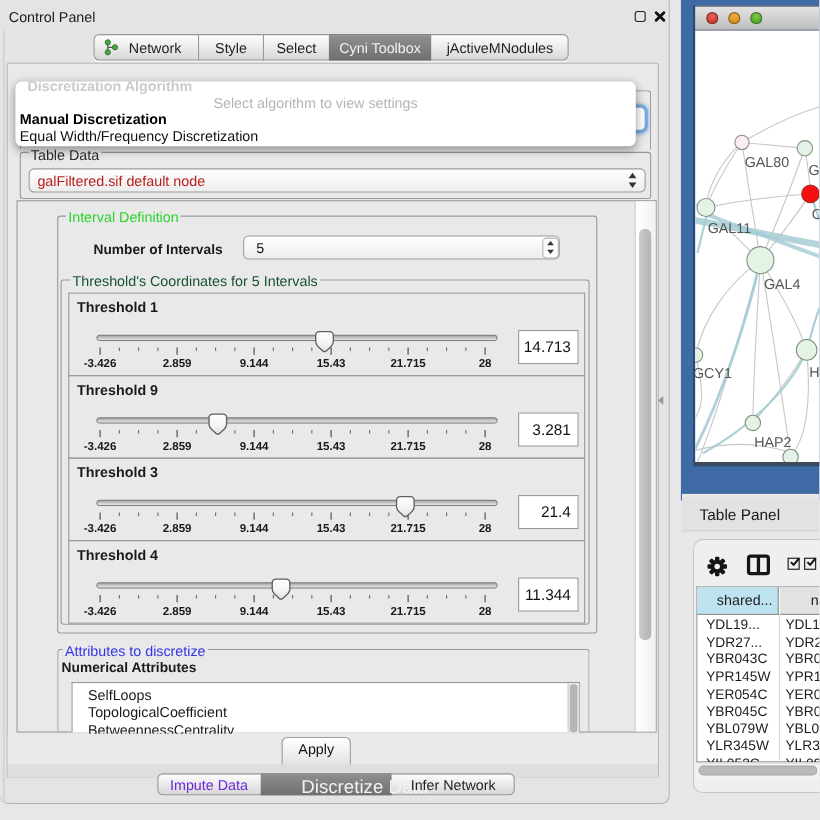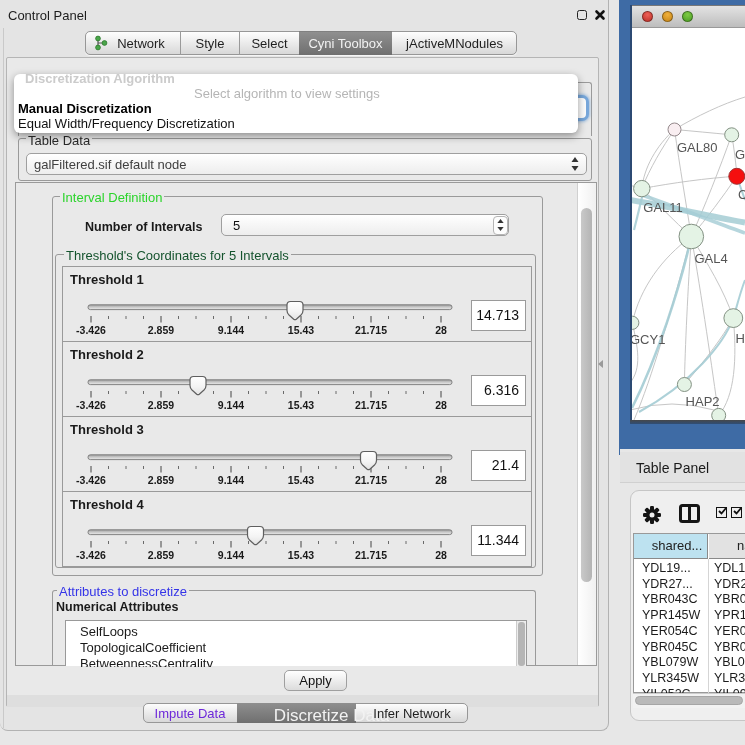--- a/index.html
+++ b/index.html
@@ -46,21 +46,21 @@
 
   <div class="abs" style="left:18px;top:82px;width:574px;height:54px;border:1px solid #9a9a9a;border-bottom:none;border-radius:3px 3px 0 0;"></div>
 
   <div class="abs" style="left:552px;top:95px;width:37px;height:26px;border:3px solid #78a7da;border-radius:7px;background:#fdfdfd;box-shadow:0 0 3px 1px rgba(110,160,215,.6);"></div>
 
   <div class="abs" style="left:18px;top:138px;width:574px;height:43px;border:1px solid #9a9a9a;border-radius:3px;"></div>
   <div class="abs" style="left:26px;top:133px;font-size:13px;color:#2a2a2a;background:#e9e9e9;padding:0 2px;">Table Data</div>
 
   <div class="abs" style="left:26px;top:153px;width:561px;height:22px;border:1px solid #9f9f9f;border-radius:5px;
        background:linear-gradient(#ffffff,#ededed);"></div>
-  <div class="abs" style="left:34px;top:157px;font-size:13px;color:#404040;">galFiltered.sif default node</div>
+  <div class="abs" style="left:34px;top:157px;font-size:13px;color:#b91c1c;">galFiltered.sif default node</div>
   <svg class="abs" style="left:570px;top:156px;" width="10" height="16" viewBox="0 0 10 16">
     <path d="M5 1 L8.5 6 L1.5 6 Z" fill="#333"></path>
     <path d="M5 15 L8.5 10 L1.5 10 Z" fill="#333"></path>
   </svg>
 
   <div class="abs" style="left:15px;top:182px;width:582px;height:484px;border:1px solid #9a9a9a;background:#e9e9e9;"></div>
 
   <div class="abs" style="left:577px;top:183px;width:19px;height:482px;background:linear-gradient(90deg,#ffffff,#f0f0f0);border-left:1px solid #d0d0d0;"></div>
   <div class="abs" style="left:581px;top:208px;width:11px;height:374px;background:linear-gradient(90deg,#c9c9c9,#b4b4b4);border-radius:6px;"></div>
 
@@ -120,21 +120,21 @@
       <text x="7" y="40" text-anchor="middle" font-size="10.5" font-weight="bold" fill="#1a1a1a" font-family="Liberation Sans, sans-serif">-3.426</text>
       <text x="77" y="40" text-anchor="middle" font-size="10.5" font-weight="bold" fill="#1a1a1a" font-family="Liberation Sans, sans-serif">2.859</text>
       <text x="147" y="40" text-anchor="middle" font-size="10.5" font-weight="bold" fill="#1a1a1a" font-family="Liberation Sans, sans-serif">9.144</text>
       <text x="217" y="40" text-anchor="middle" font-size="10.5" font-weight="bold" fill="#1a1a1a" font-family="Liberation Sans, sans-serif">15.43</text>
       <text x="287" y="40" text-anchor="middle" font-size="10.5" font-weight="bold" fill="#1a1a1a" font-family="Liberation Sans, sans-serif">21.715</text>
       <text x="357" y="40" text-anchor="middle" font-size="10.5" font-weight="bold" fill="#1a1a1a" font-family="Liberation Sans, sans-serif">28</text>
       <path d="M 203.0 16.5 L 203.0 11 Q 203.0 7.5 206.5 7.5 L 215.5 7.5 Q 219.0 7.5 219.0 11 L 219.0 16.5 Q 219.0 19 217.0 21 L 212.3 25.2 Q 211.0 26.2 209.7 25.2 L 205.0 21 Q 203.0 19 203.0 16.5 Z" fill="url(#thumbg)" stroke="#5f5f5f" stroke-width="1.2"></path>
     </svg>
   <div class="abs" style="left:471px;top:300px;width:55px;height:31px;background:#fff;border:1px solid #9a9a9a;font-size:14px;color:#111;text-align:right;line-height:29px;padding-right:6px;">14.713</div>
   <div class="abs" style="left:62px;top:341px;width:470px;height:76px;border:1px solid #9a9a9a;"></div>
-  <div class="abs" style="left:70px;top:347px;font-size:13px;font-weight:bold;color:#1a1a1a;">Threshold 2</div>
+  <div class="abs" style="left:70px;top:347px;font-size:13px;font-weight:bold;color:#1a1a1a;">Threshold 9</div>
   <svg class="abs" style="left:64px;top:369px;" width="392" height="46" viewBox="-20 0 392 46">
       <rect x="4" y="10.8" width="364" height="4.8" rx="2.3" fill="url(#trackg)" stroke="#787878" stroke-width="0.9"></rect>
       <line x1="7.0" y1="22" x2="7.0" y2="28.5" stroke="#454545" stroke-width="1"></line>
       <line x1="24.5" y1="22" x2="24.5" y2="25" stroke="#6a6a6a" stroke-width="1"></line>
       <line x1="42.0" y1="22" x2="42.0" y2="25" stroke="#6a6a6a" stroke-width="1"></line>
       <line x1="59.5" y1="22" x2="59.5" y2="25" stroke="#6a6a6a" stroke-width="1"></line>
       <line x1="77.0" y1="22" x2="77.0" y2="28.5" stroke="#454545" stroke-width="1"></line>
       <line x1="94.5" y1="22" x2="94.5" y2="25" stroke="#6a6a6a" stroke-width="1"></line>
       <line x1="112.0" y1="22" x2="112.0" y2="25" stroke="#6a6a6a" stroke-width="1"></line>
       <line x1="129.5" y1="22" x2="129.5" y2="25" stroke="#6a6a6a" stroke-width="1"></line>
@@ -152,21 +152,21 @@
       <line x1="339.5" y1="22" x2="339.5" y2="25" stroke="#6a6a6a" stroke-width="1"></line>
       <line x1="357.0" y1="22" x2="357.0" y2="28.5" stroke="#454545" stroke-width="1"></line>
       <text x="7" y="40" text-anchor="middle" font-size="10.5" font-weight="bold" fill="#1a1a1a" font-family="Liberation Sans, sans-serif">-3.426</text>
       <text x="77" y="40" text-anchor="middle" font-size="10.5" font-weight="bold" fill="#1a1a1a" font-family="Liberation Sans, sans-serif">2.859</text>
       <text x="147" y="40" text-anchor="middle" font-size="10.5" font-weight="bold" fill="#1a1a1a" font-family="Liberation Sans, sans-serif">9.144</text>
       <text x="217" y="40" text-anchor="middle" font-size="10.5" font-weight="bold" fill="#1a1a1a" font-family="Liberation Sans, sans-serif">15.43</text>
       <text x="287" y="40" text-anchor="middle" font-size="10.5" font-weight="bold" fill="#1a1a1a" font-family="Liberation Sans, sans-serif">21.715</text>
       <text x="357" y="40" text-anchor="middle" font-size="10.5" font-weight="bold" fill="#1a1a1a" font-family="Liberation Sans, sans-serif">28</text>
       <path d="M 106.0 16.5 L 106.0 11 Q 106.0 7.5 109.5 7.5 L 118.5 7.5 Q 122.0 7.5 122.0 11 L 122.0 16.5 Q 122.0 19 120.0 21 L 115.3 25.2 Q 114.0 26.2 112.7 25.2 L 108.0 21 Q 106.0 19 106.0 16.5 Z" fill="url(#thumbg)" stroke="#5f5f5f" stroke-width="1.2"></path>
     </svg>
-  <div class="abs" style="left:471px;top:375px;width:55px;height:31px;background:#fff;border:1px solid #9a9a9a;font-size:14px;color:#111;text-align:right;line-height:29px;padding-right:6px;">6.316</div>
+  <div class="abs" style="left:471px;top:375px;width:55px;height:31px;background:#fff;border:1px solid #9a9a9a;font-size:14px;color:#111;text-align:right;line-height:29px;padding-right:6px;">3.281</div>
   <div class="abs" style="left:62px;top:416px;width:470px;height:76px;border:1px solid #9a9a9a;"></div>
   <div class="abs" style="left:70px;top:422px;font-size:13px;font-weight:bold;color:#1a1a1a;text-align:center;">Threshold 3</div>
   <svg class="abs" style="left:64px;top:444px;" width="392" height="46" viewBox="-20 0 392 46">
       <rect x="4" y="10.8" width="364" height="4.8" rx="2.3" fill="url(#trackg)" stroke="#787878" stroke-width="0.9"></rect>
       <line x1="7.0" y1="22" x2="7.0" y2="28.5" stroke="#454545" stroke-width="1"></line>
       <line x1="24.5" y1="22" x2="24.5" y2="25" stroke="#6a6a6a" stroke-width="1"></line>
       <line x1="42.0" y1="22" x2="42.0" y2="25" stroke="#6a6a6a" stroke-width="1"></line>
       <line x1="59.5" y1="22" x2="59.5" y2="25" stroke="#6a6a6a" stroke-width="1"></line>
       <line x1="77.0" y1="22" x2="77.0" y2="28.5" stroke="#454545" stroke-width="1"></line>
       <line x1="94.5" y1="22" x2="94.5" y2="25" stroke="#6a6a6a" stroke-width="1"></line>
@@ -231,21 +231,21 @@
 
   <div class="abs" style="left:52px;top:590px;width:484px;height:75px;border:1px solid #9a9a9a;border-top-left-radius:3px;border-top-right-radius:3px;border-bottom:none;"></div>
   <div class="abs" style="left:57px;top:584px;font-size:13px;color:#3434e8;background:#e9e9e9;padding:0 2px;">Attributes to discretize</div>
   <div class="abs" style="left:56px;top:600px;font-size:12.5px;font-weight:bold;color:#1a1a1a;">Numerical Attributes</div>
   <div class="abs" style="left:65px;top:620px;width:462px;height:46px;background:#ffffff;border:1px solid #999;border-bottom:none;"></div>
   <div class="abs" style="left:80px;top:624px;font-size:13px;color:#1a1a1a;line-height:16px;">SelfLoops<br>TopologicalCoefficient<br>BetweennessCentrality</div>
   <div class="abs" style="left:516px;top:621px;width:10px;height:45px;background:#ededed;border-left:1px solid #ccc;"></div>
   <div class="abs" style="left:517.5px;top:622px;width:7px;height:44px;background:#b5b5b5;border-radius:3px;"></div>
 
   <div class="abs" style="left:7px;top:667px;width:591px;height:28px;background:#e9e9e9;"></div>
-  <div class="abs" style="left:284px;top:670px;width:63px;height:21px;border:1px solid #9f9f9f;border-radius:5px;
+  <div class="abs" style="left:256px;top:670px;width:63px;height:32px;border:1px solid #9f9f9f;border-radius:5px;
        background:linear-gradient(#ffffff,#dcdcdc);text-align:center;font-size:13px;color:#111;line-height:19px;">Apply</div>
   <div class="abs" style="left:7px;top:695px;width:591px;height:12px;background:#dedede;"></div>
 
   <div class="abs" style="left:143px;top:703px;width:325px;height:20px;border:1px solid #979797;
        border-radius:5px;background:linear-gradient(#fdfdfd,#d8d8d8);"></div>
   <div class="abs" style="left:237px;top:703px;width:119px;height:20px;background:linear-gradient(#8f8f8f,#6f6f6f);"></div>
   <div class="abs" style="left:143px;top:706px;width:94px;text-align:center;font-size:13px;color:#6d28d9;">Impute Data</div>
   <div class="abs" style="left:237px;top:706px;width:119px;text-align:center;font-size:17px;color:#f2f2f2;margin-left:35px;">Discretize Data</div>
   <div class="abs" style="left:356px;top:706px;width:112px;text-align:center;font-size:13px;color:#1f1f1f;">Infer Network</div>
 

